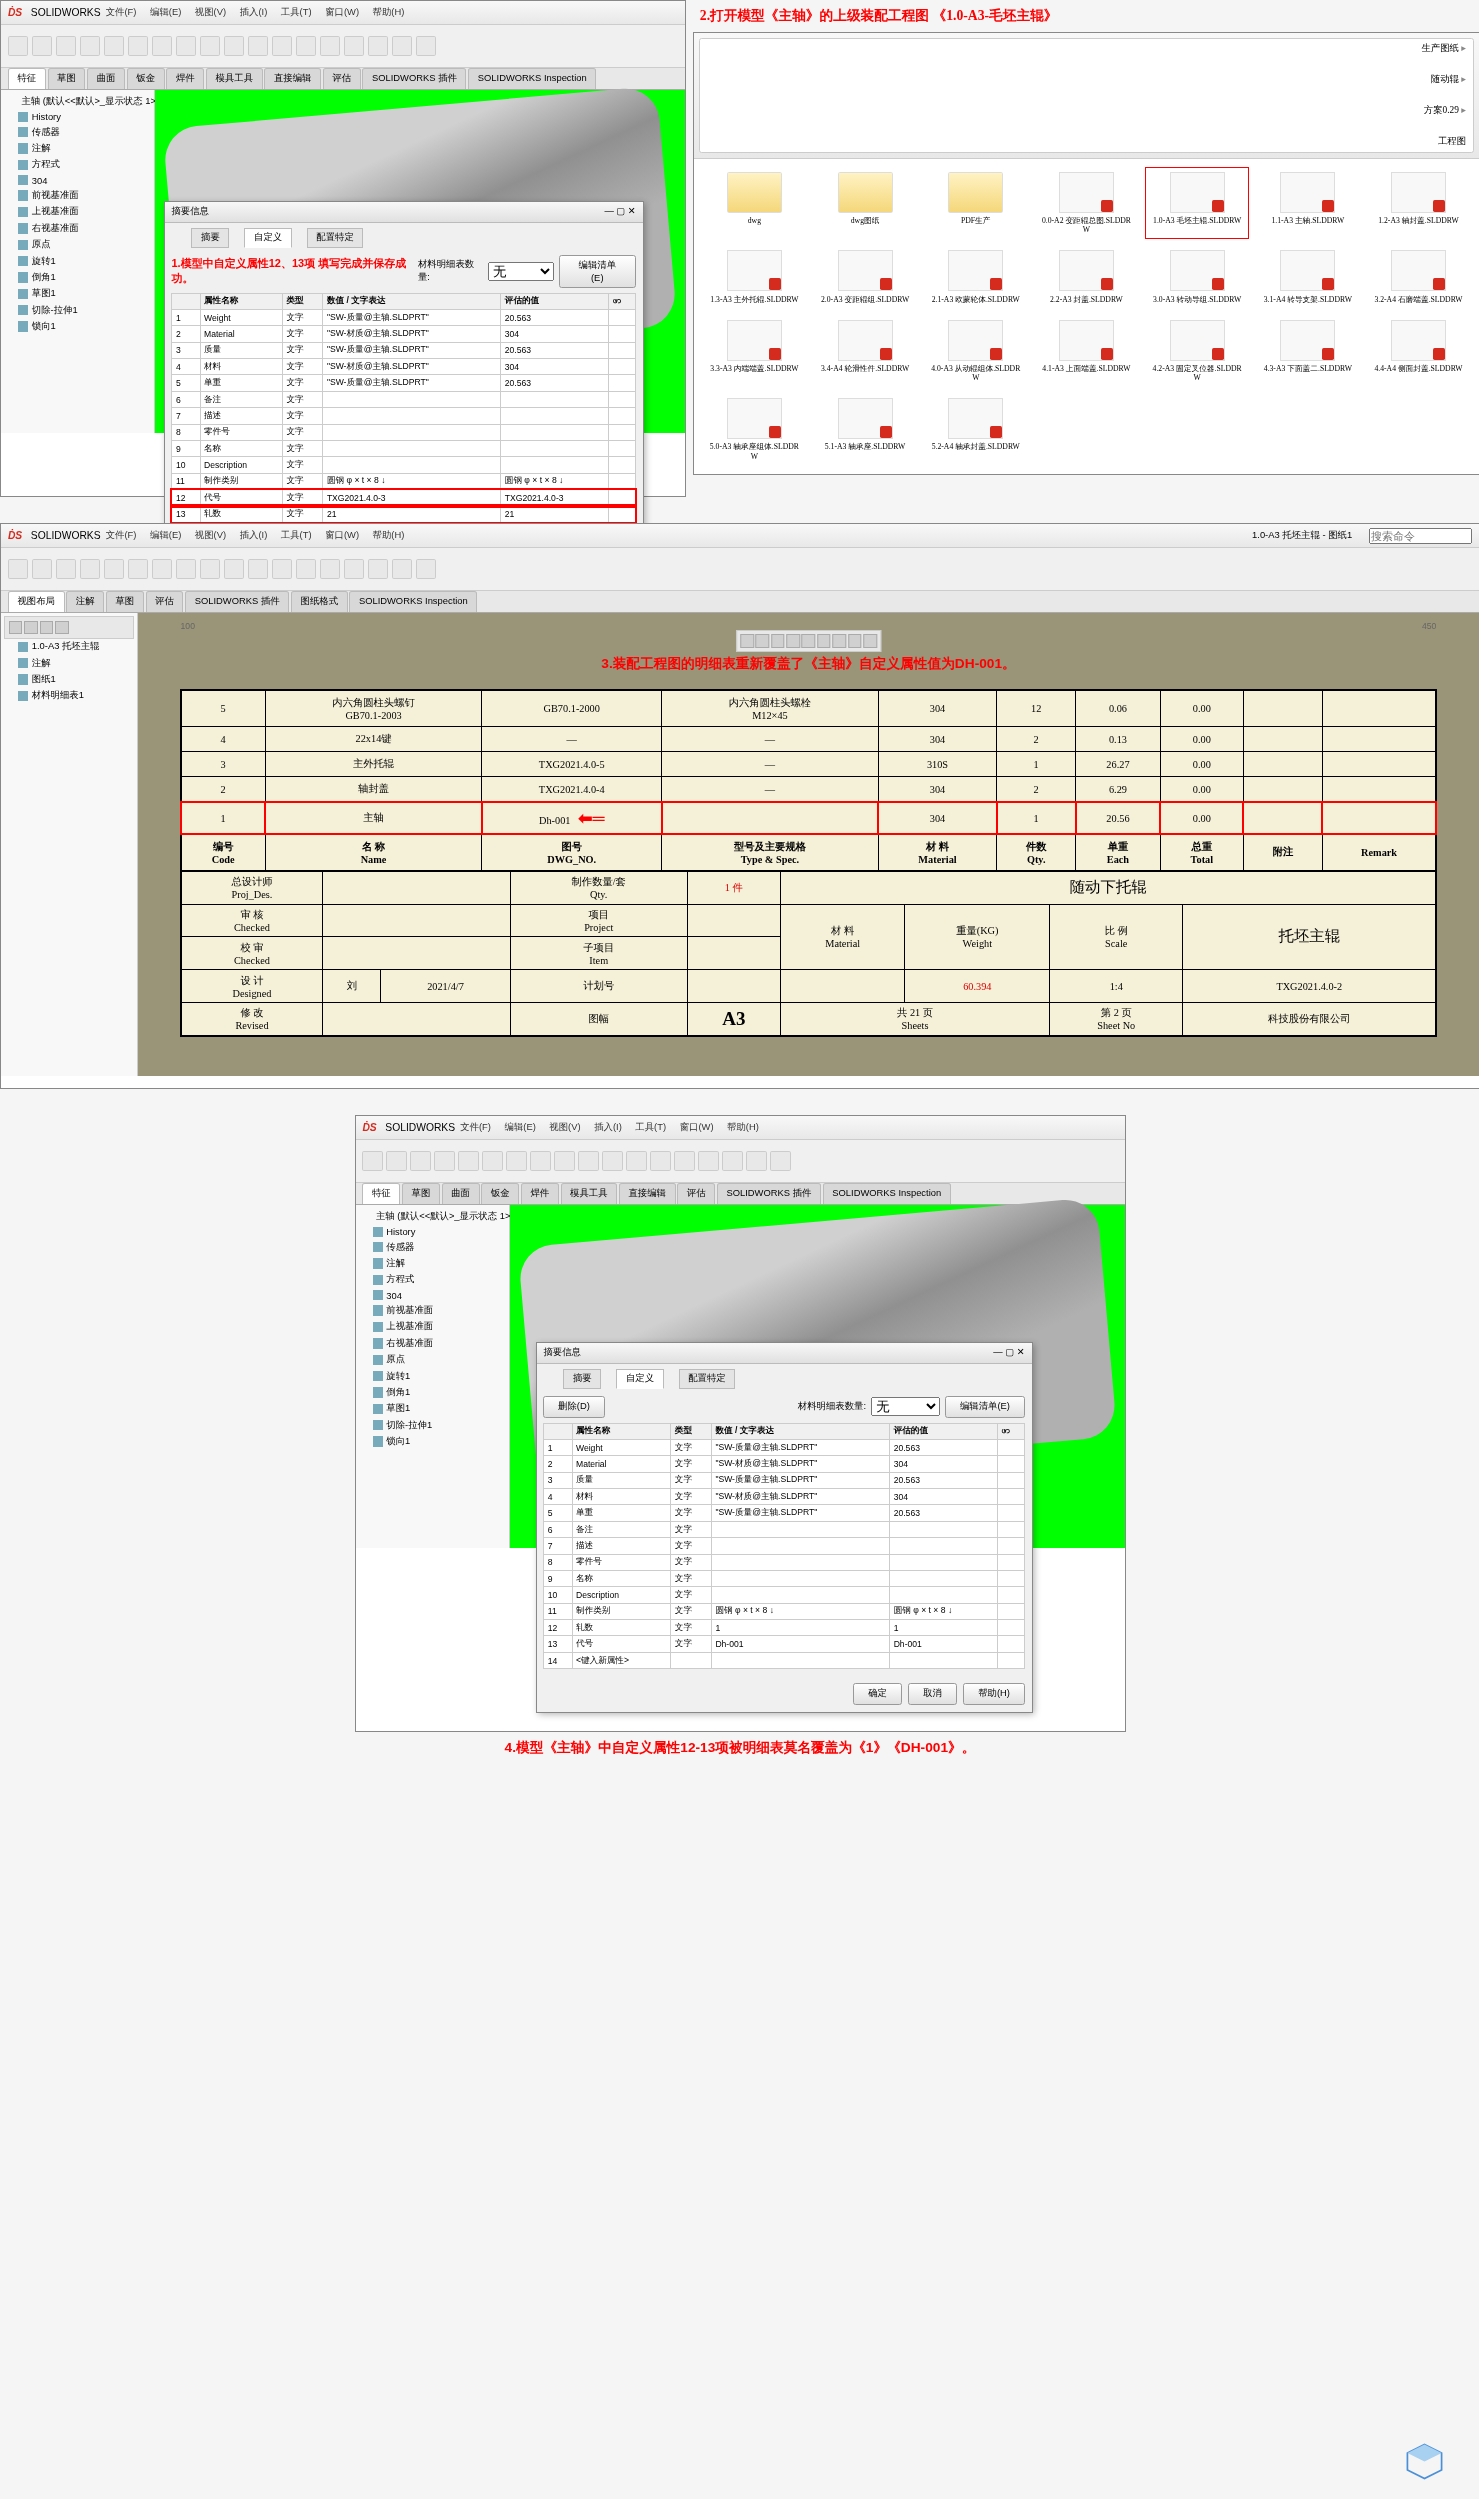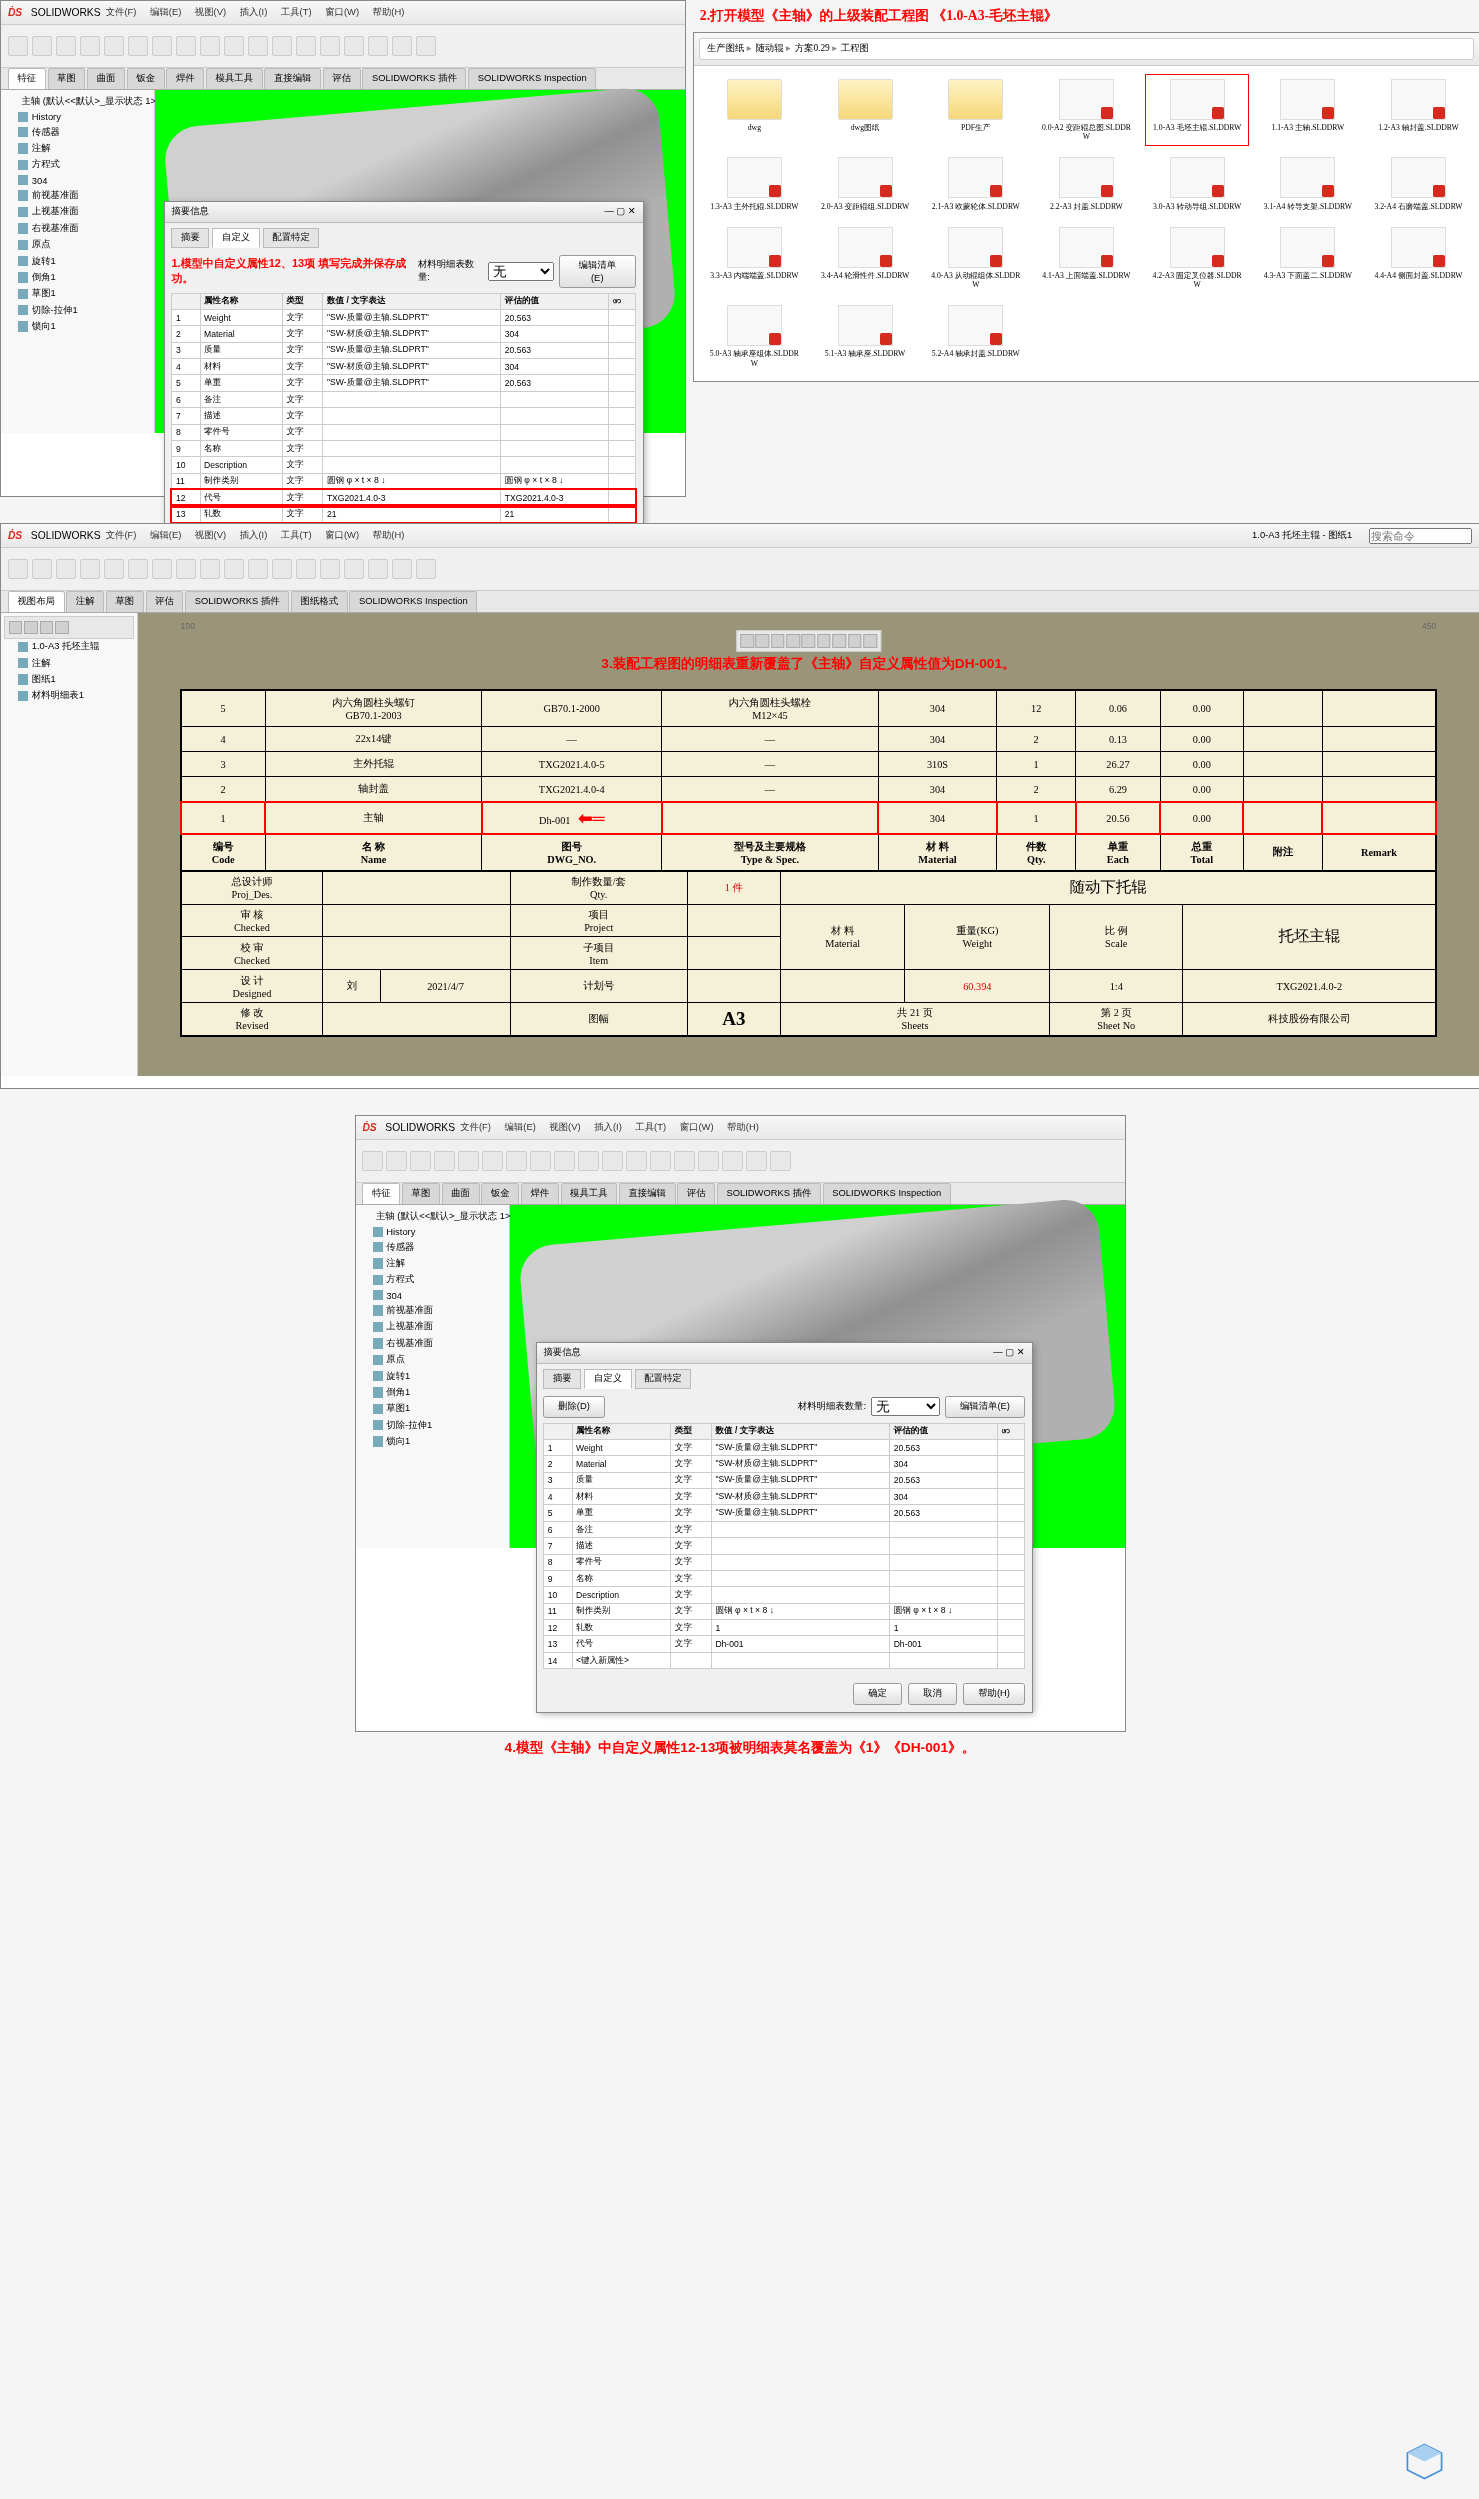--- a/index.html
+++ b/index.html
@@ -21,35 +21,35 @@
 .sw-content { display: flex; }
 .sw-sidebar { width: 154px; background: #f8f8f8; border-right: 0.9px solid #ccc; padding: 3.4px; font-size: 9.4px; }
 .tree-item { padding: 1.7px 0 1.7px 13.7px; display: flex; align-items: center; gap: 3.4px; white-space: nowrap; }
 .tree-icon { width: 10.3px; height: 10.3px; background: #7ab; display: inline-block; }
 .sw-viewport { flex: 1; background: #00ff00; position: relative; min-height: 343px; }
 .shaft-3d { position: absolute; top: 17px; left: 17px; right: 17px; bottom: 86px; background: linear-gradient(160deg, #d0d0d0 30%, #909090 50%, #b0b0b0 70%); border-radius: 34px; transform: rotate(-5deg); }
 
 
 .dialog { position: absolute; background: #f0f0f0; border: 0.9px solid #888; box-shadow: 1.7px 1.7px 6.9px rgba(0,0,0,0.3); font-size: 9.4px; }
 .dialog-title { background: linear-gradient(#f8f8f8, #e0e0e0); padding: 3.4px 6.9px; border-bottom: 0.9px solid #bbb; display: flex; justify-content: space-between; }
-.dialog-tabs { display: flex; gap: 3px; padding: 5.1px 6.9px 0; }
+.dialog-tabs { display: flex; gap: 15px; padding: 5.1px 6.9px 0; margin-left: 20px; }
 .dialog-tab { padding: 2.6px 8.6px; background: #e4e4e4; border: 0.9px solid #bbb; font-size: 9.4px; }
 .dialog-tab.active { background: #fff; border-bottom-color: #fff; }
 .dialog-body { padding: 6.9px; }
 .dialog-table { width: 100%; border-collapse: collapse; background: #fff; }
 .dialog-table th, .dialog-table td { border: 0.9px solid #ccc; padding: 1.7px 3.4px; font-size: 8.6px; text-align: left; height: 15.4px; }
 .dialog-table th { background: #f0f0f0; }
 .dialog-buttons { display: flex; justify-content: flex-end; gap: 6.9px; padding: 6.9px; }
 .btn { padding: 3.4px 13.7px; background: linear-gradient(#fff, #e0e0e0); border: 0.9px solid #999; border-radius: 2.6px; font-size: 9.4px; }
 .highlight-row td { background: #fff; }
 
 
 .explorer { background: #fff; border: 0.9px solid #888; }
 .explorer-header { background: linear-gradient(#f8f8f8, #e8e8e8); padding: 5.1px; border-bottom: 0.9px solid #ccc; }
-.breadcrumb { display: flex; gap: 4px; font-size: 9.4px; align-items: flex-end; background: #fff; border: 0.9px solid #ccc; padding: 3.4px 6.9px; border-radius: 2.6px; }
+.breadcrumb { display: flex; gap: 18px; font-size: 9.4px; align-items: flex-end; background: #fff; border: 0.9px solid #ccc; padding: 3.4px 6.9px; border-radius: 2.6px; flex-direction: column; }
 .breadcrumb span::after { content: " ▸ "; color: #888; }
 .breadcrumb span:last-child::after { content: ""; }
 .explorer-toolbar { padding: 5.1px 8.6px; border-bottom: 0.9px solid #ddd; font-size: 9.4px; }
 .file-grid { display: grid; grid-template-columns: repeat(7, 1fr); gap: 6.9px; padding: 8.6px; }
 .file-item { text-align: center; padding: 3.4px; font-size: 7.7px; border: 0.9px solid transparent; }
 .file-item.selected { border: 1.7px solid #ff0000; }
 .file-thumb { width: 55px; height: 41px; background: #f8f8f8; border: 0.9px solid #ddd; margin: 0 auto 3.4px; position: relative; }
 .file-thumb.folder { background: linear-gradient(#fff3c4, #f5d77a); border-radius: 1.7px; }
 .file-thumb::after { content: ""; position: absolute; bottom: 0; right: 0; width: 12px; height: 12px; background: #d52b1e; border-radius: 1.7px; }
 .file-thumb.folder::after { display: none; }

